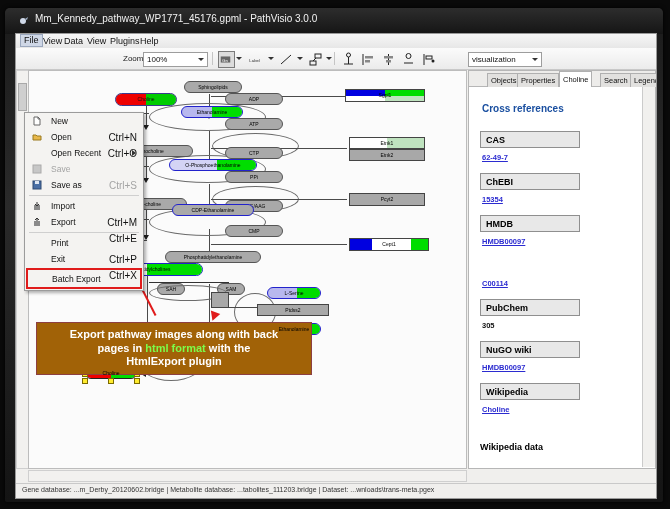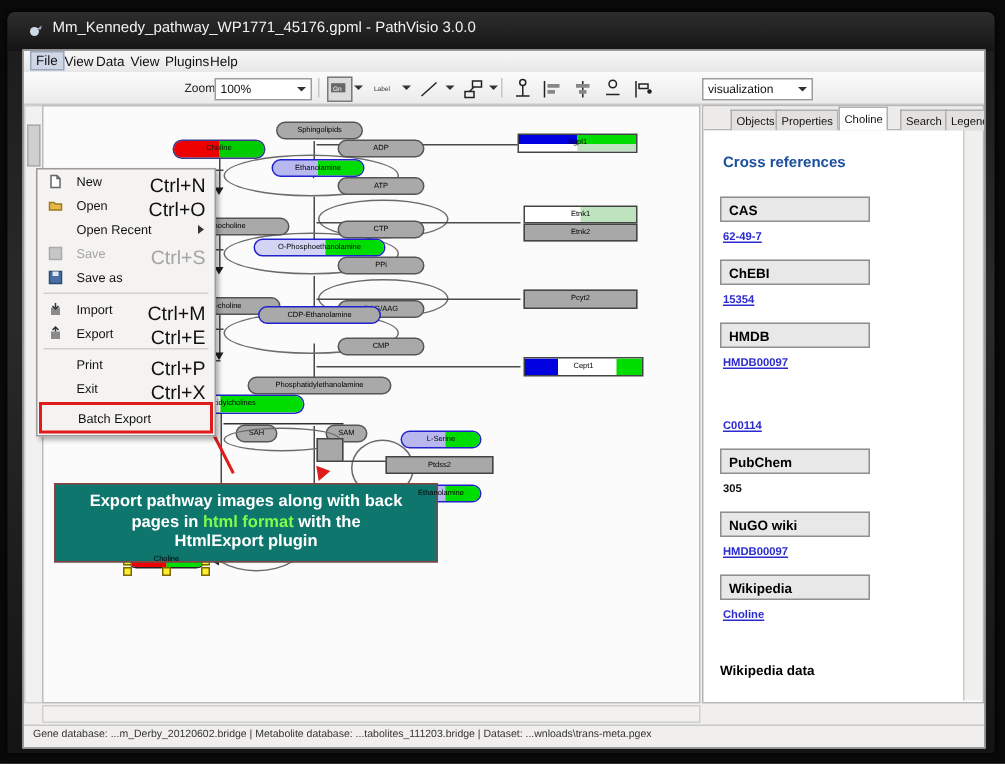--- a/index.html
+++ b/index.html
@@ -54,40 +54,40 @@
 
   
   .ln{position:absolute;background:#4a4a4a;}
   .arrow-d{position:absolute;width:0;height:0;border-left:3px solid transparent;
     border-right:3px solid transparent;border-top:5px solid #1f1f1f;}
   .arrow-l{position:absolute;width:0;height:0;border-top:3px solid transparent;
     border-bottom:3px solid transparent;border-right:5px solid #1f1f1f;}
   .curve{position:absolute;border:1px solid #6b6b6b;border-radius:50%;background:transparent;}
 
   
-  .callout{position:absolute;left:20px;top:288px;width:256px;height:53px;background:#0f766e;
+  .callout{position:absolute;left:20px;top:288px;width:276px;height:53px;background:#a16207;
     border:1px solid #8d3f41;color:#fff;font-size:11px;font-weight:bold;text-align:center;
     display:flex;align-items:center;justify-content:center;padding:2px 6px;box-sizing:border-box;
     line-height:1.25;}
   .hl{color:#7dfc4a;}
   .redarrow{position:absolute;left:95px;top:196px;width:2px;height:96px;background:#e01b1b;
     transform:rotate(-27deg);transform-origin:top center;}
   .redarrowhead{position:absolute;left:193px;top:278px;width:0;height:0;
     border-left:5px solid transparent;border-right:5px solid transparent;border-top:9px solid #e01b1b;
     transform:rotate(20deg);}
 
   
   .handle{position:absolute;width:4px;height:4px;background:#ffec2e;border:1px solid #7a6a00;}
 
   
   .dropdown{position:absolute;left:8px;top:42px;width:118px;background:#f4f3f1;
     border:1px solid #9b9b9b;box-shadow:2px 2px 3px rgba(0,0,0,.3);z-index:40;margin-top:36px;}
   .mrow{position:relative;height:16px;}
   .mrow .lbl{position:absolute;left:26px;top:3px;font-size:8.5px;color:#111;}
-  .mrow .acc{position:absolute;right:6px;top:3px;font-size:13px;color:#111;}
+  .mrow .acc{position:absolute;right:6px;top:19px;font-size:10px;color:#111;}
   .mrow.dis .lbl,.mrow.dis .acc{color:#a4a4a4;}
   .mrow .ico{position:absolute;left:7px;top:3px;width:10px;height:10px;}
   .msep{height:1px;background:#cfcfcf;margin:2px 4px;}
   .submark{position:absolute;right:7px;top:5px;width:0;height:0;border-top:3px solid transparent;
     border-bottom:3px solid transparent;border-left:4px solid #333;}
   .batch{position:relative;height:17px;border:2px solid #e01b1b;margin:1px 1px 1px 1px;}
   .batch .lbl{position:absolute;left:24px;top:4px;font-size:8.5px;color:#111;}
 
   
   .rpanel{position:absolute;left:452px;top:36px;width:186px;height:397px;background:#fff;

